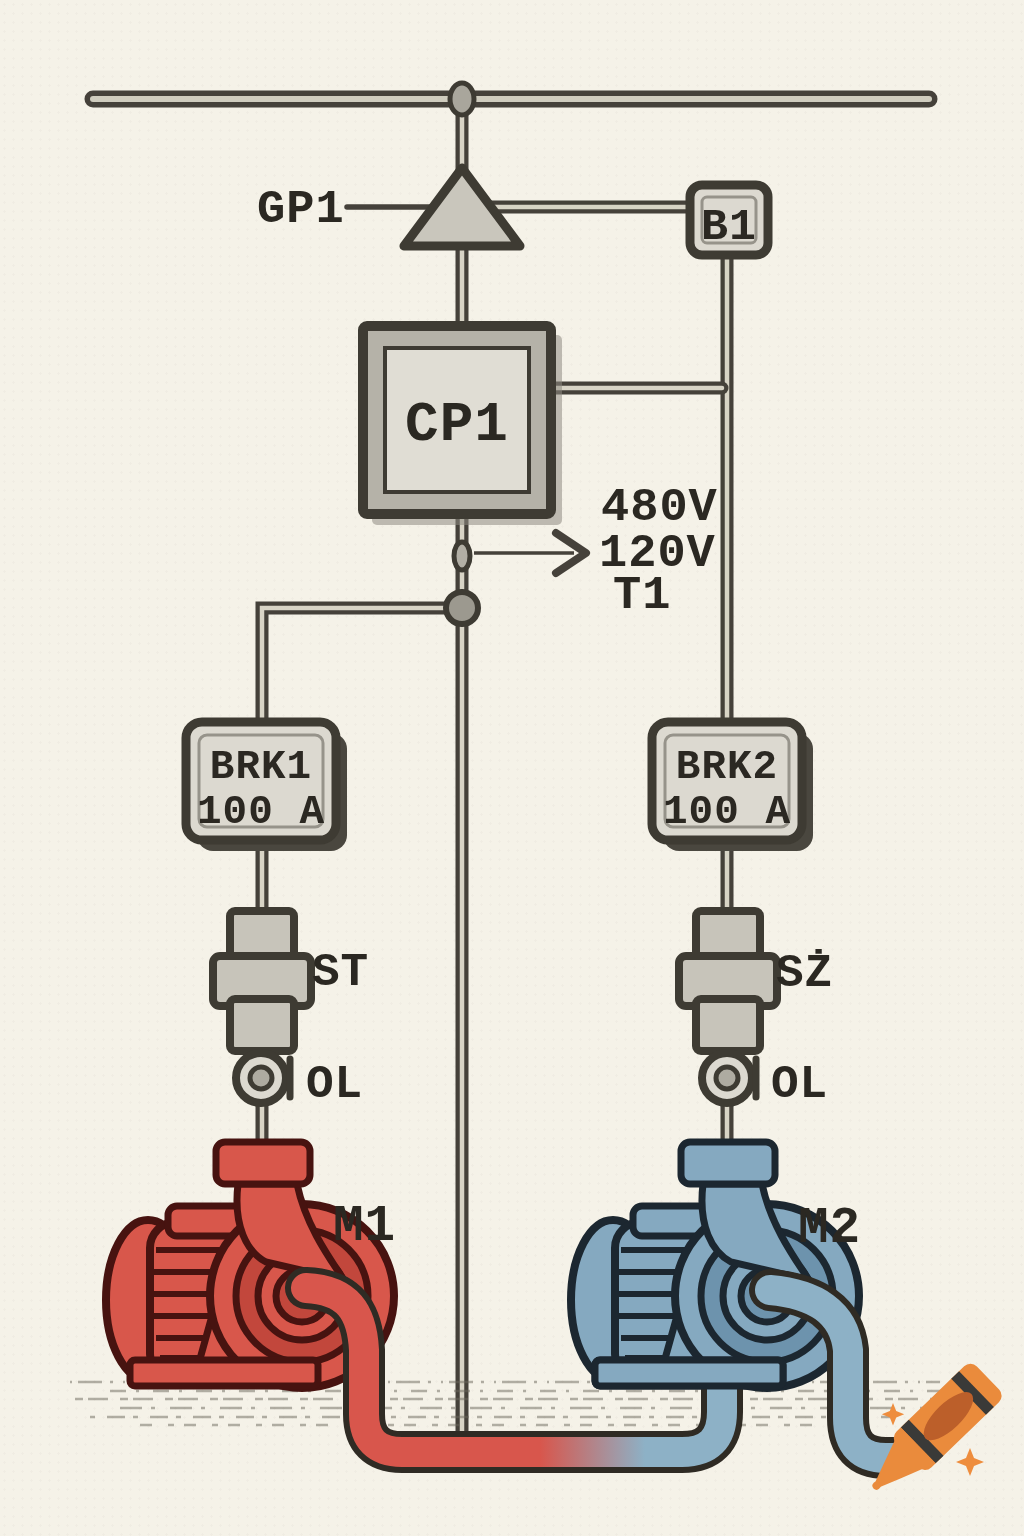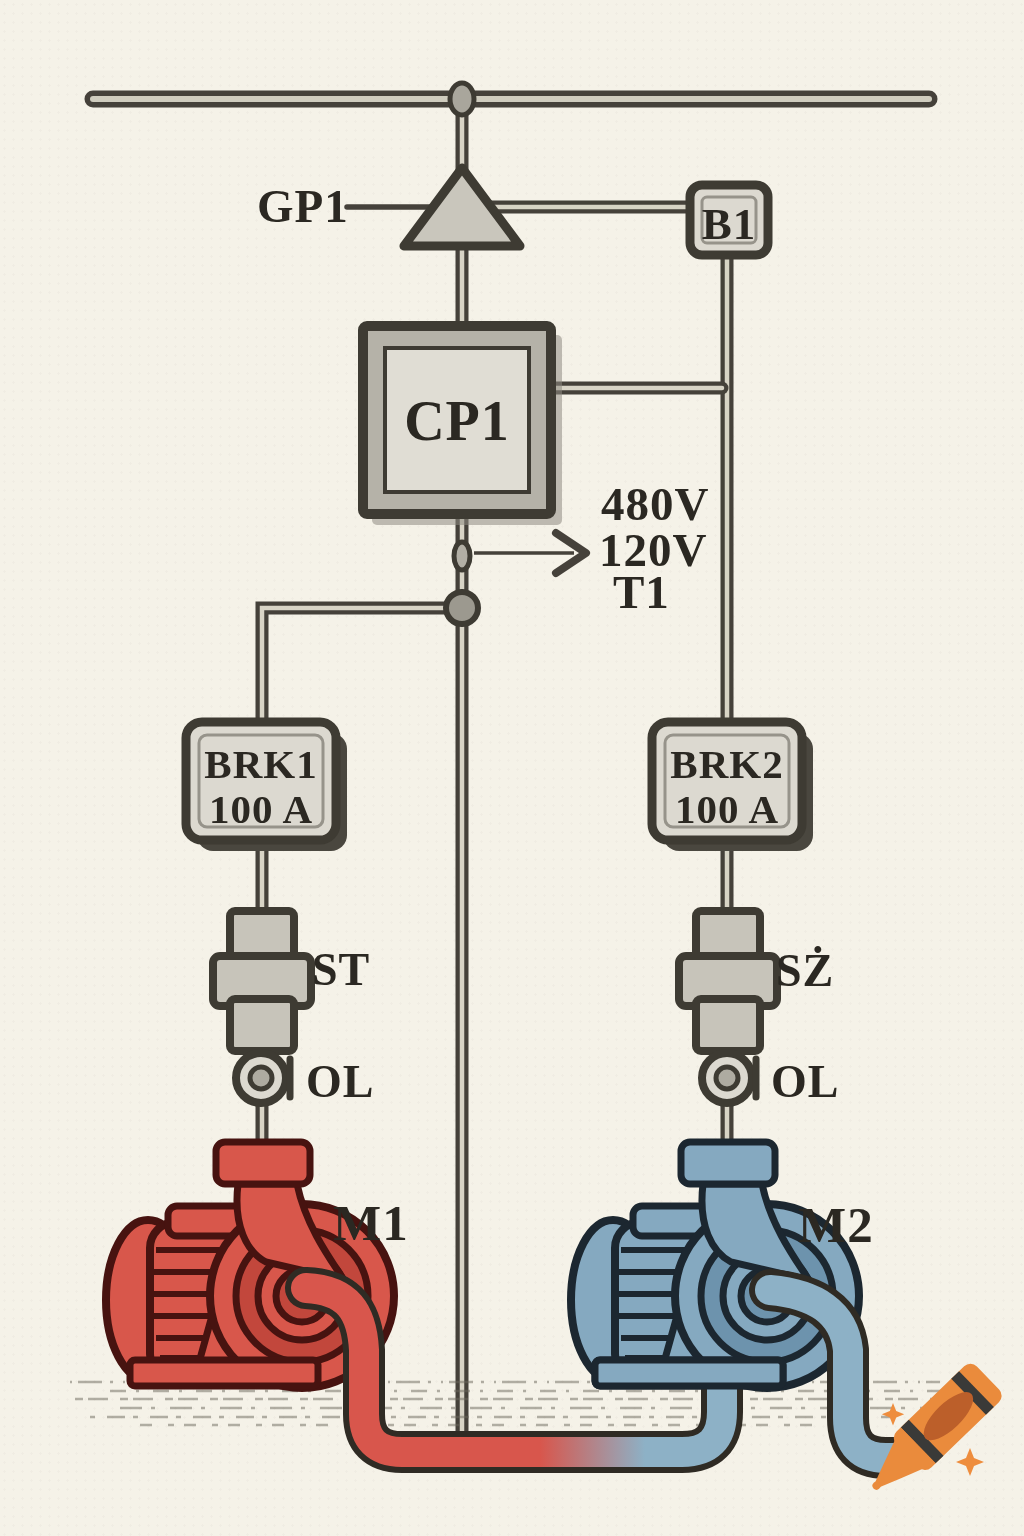--- a/index.html
+++ b/index.html
@@ -3,21 +3,21 @@
 <meta charset="utf-8">
 <style>
   html,body{margin:0;padding:0;}
   .stage{
     position:relative;
     width:1024px;height:1536px;
     background-color:#f5f2e8;
     background-image:radial-gradient(rgba(120,110,90,0.035) 1px, transparent 1.2px);
     background-size:9px 9px;
     overflow:hidden;
-    font-family:Liberation Serif, serif;
+    font-family:Liberation Mono, monospace;
   }
   svg{display:block}
   
   .wireO{stroke:#45413a;stroke-width:13;fill:none;stroke-linecap:round}
   .wireI{stroke:#d8d4c6;stroke-width:4.5;fill:none;stroke-linecap:round}
   .busO{stroke:#45413a;stroke-width:17;fill:none;stroke-linecap:round}
   .busI{stroke:#cfccbe;stroke-width:6;fill:none;stroke-linecap:round}
   .thin{stroke:#45413a;stroke-width:5.5;fill:none;stroke-linecap:round}
   .shaft{stroke:#45413a;stroke-width:3.5;fill:none}
   .sym{fill:#c7c4ba;stroke:#3e3b33;stroke-width:8}

